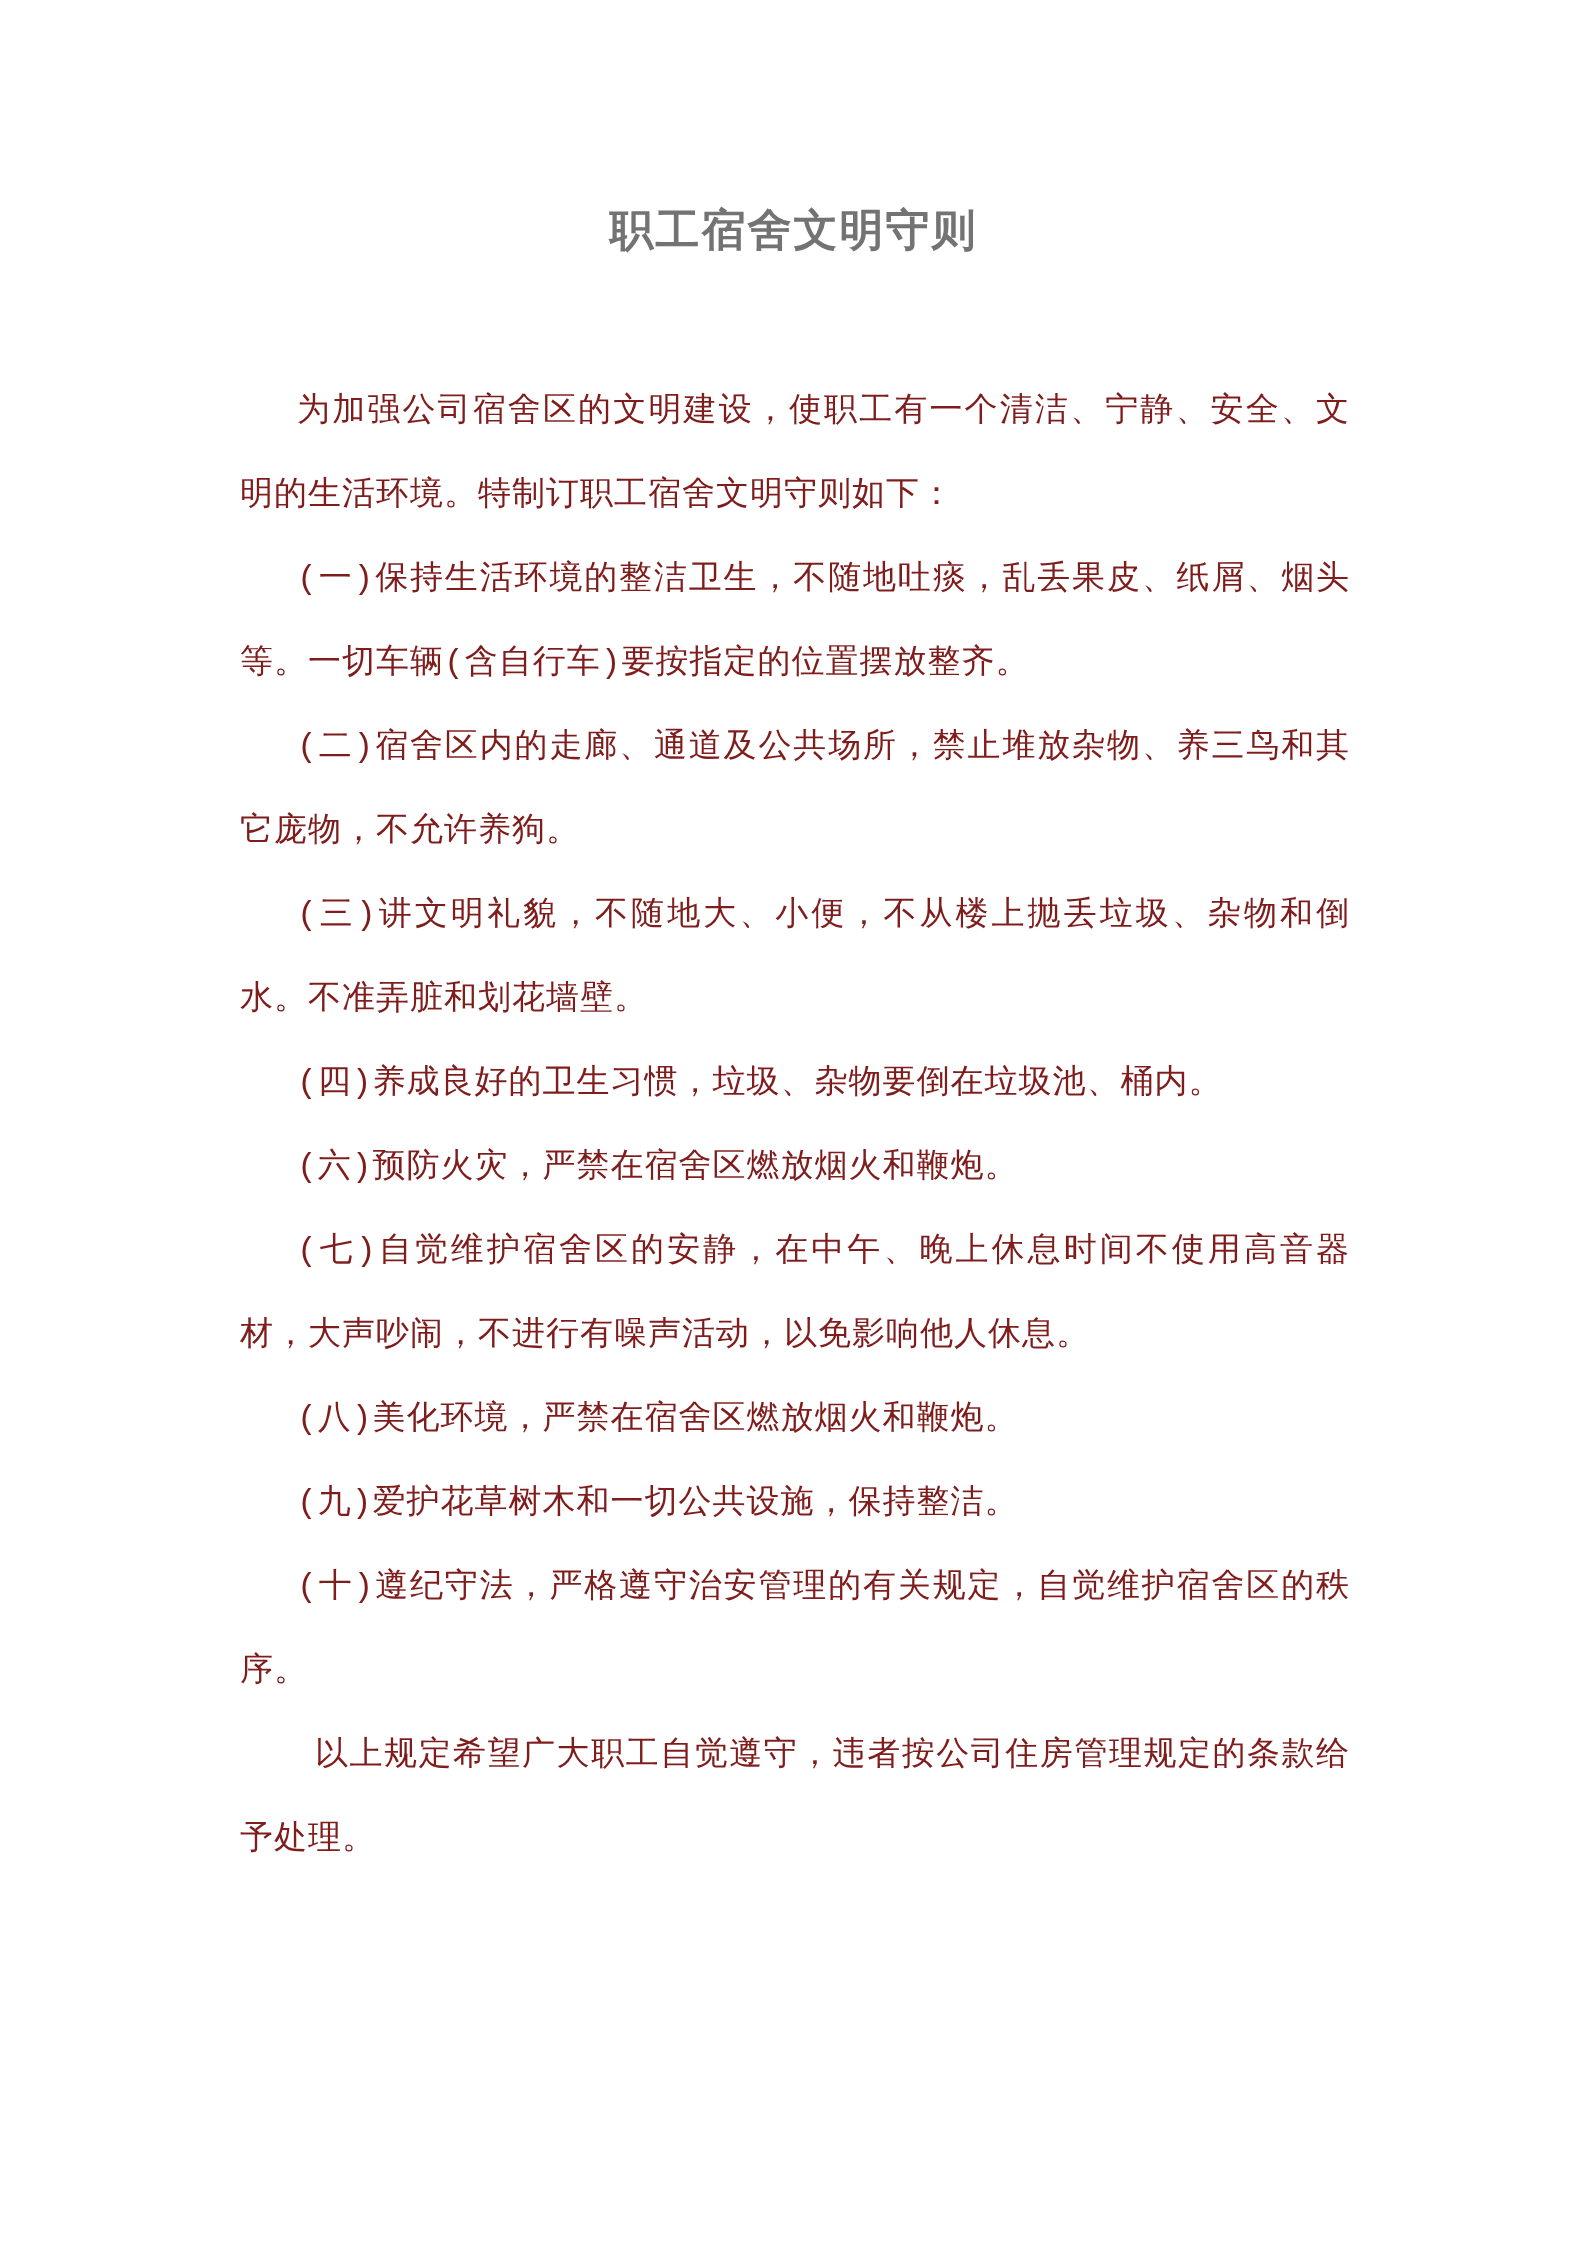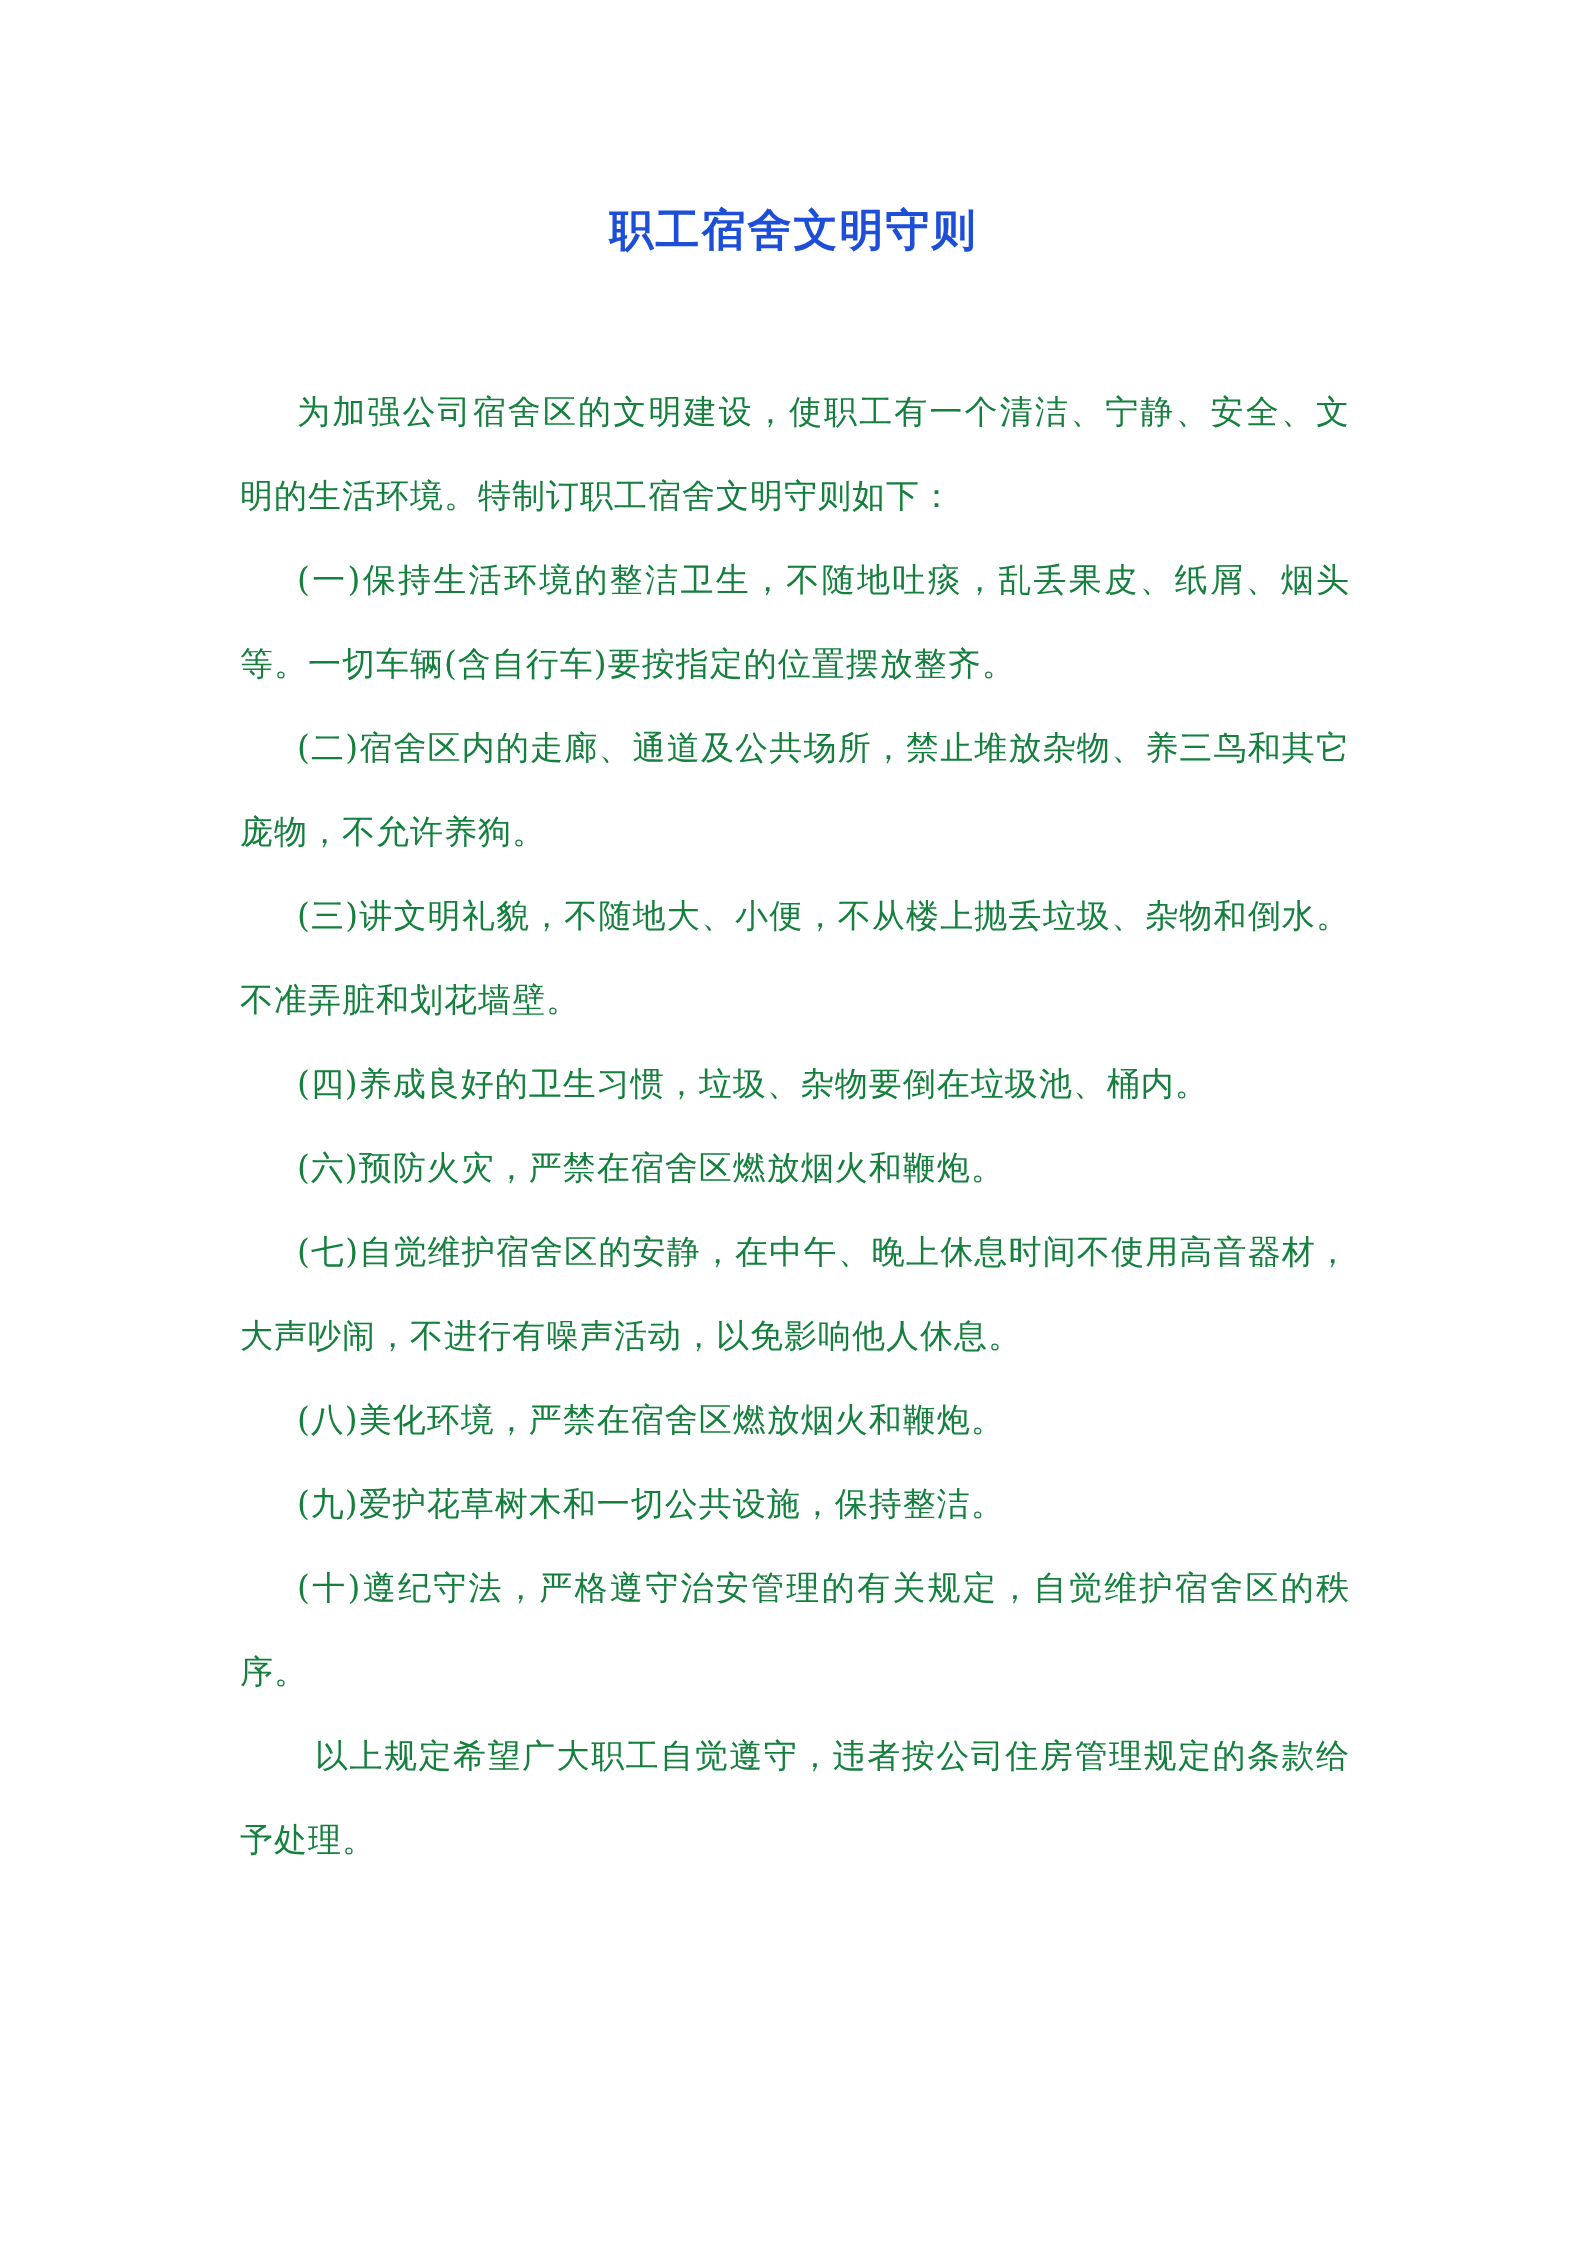--- a/index.html
+++ b/index.html
@@ -27,36 +27,37 @@
       left: 0;
       top: 200px;
       width: 1587px;
       text-align: center;
       font-family: "DejaVu Sans", "Liberation Sans", sans-serif;
       font-weight: bold;
       font-size: 44px;
       letter-spacing: 2px;
       line-height: 60px;
       margin: 0;
-      color: #1d4ed8;
+      color: #737373;
     }
     .body {
       position: absolute;
       left: 240px;
       top: 370px;
       width: 1110px;
     }
     .para {
       margin: 0;
       font-size: 33px;
       line-height: 84px;
       text-indent: 57px;
       text-align: justify;
       letter-spacing: 1px;
-      color: #15803d;
+      color: #7f1d1d;
+      font-family: Liberation Mono, monospace;
     }
     .para.closing {
       text-indent: 75px;
     }
   </style>
 </head>
 <body>
 
 <div class="page">
   <h1 class="title">职工宿舍文明守则</h1>

